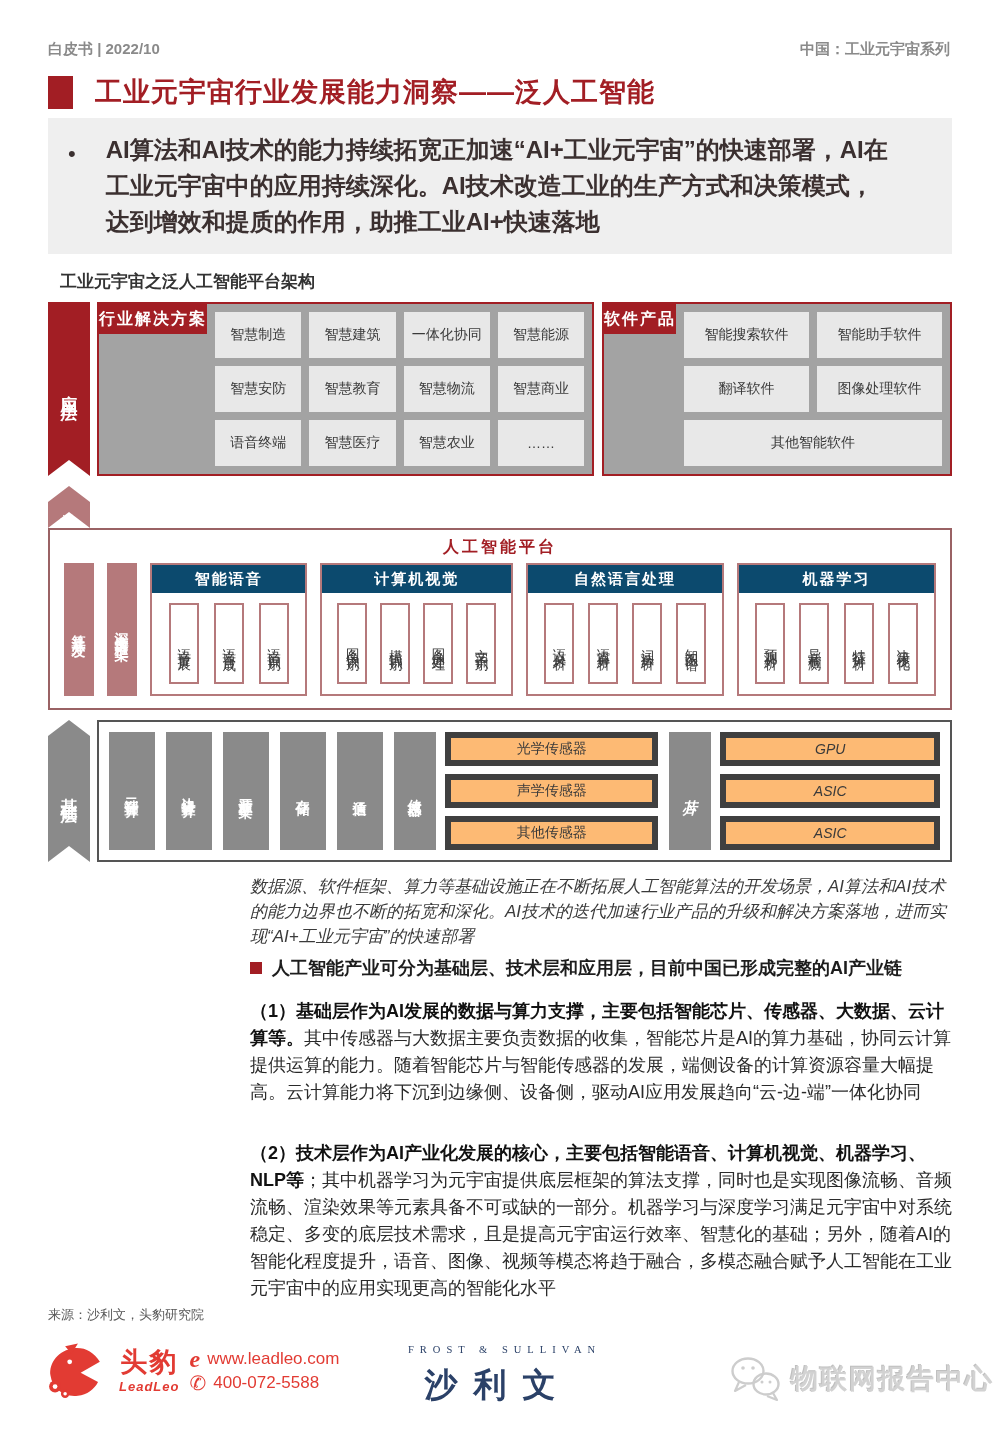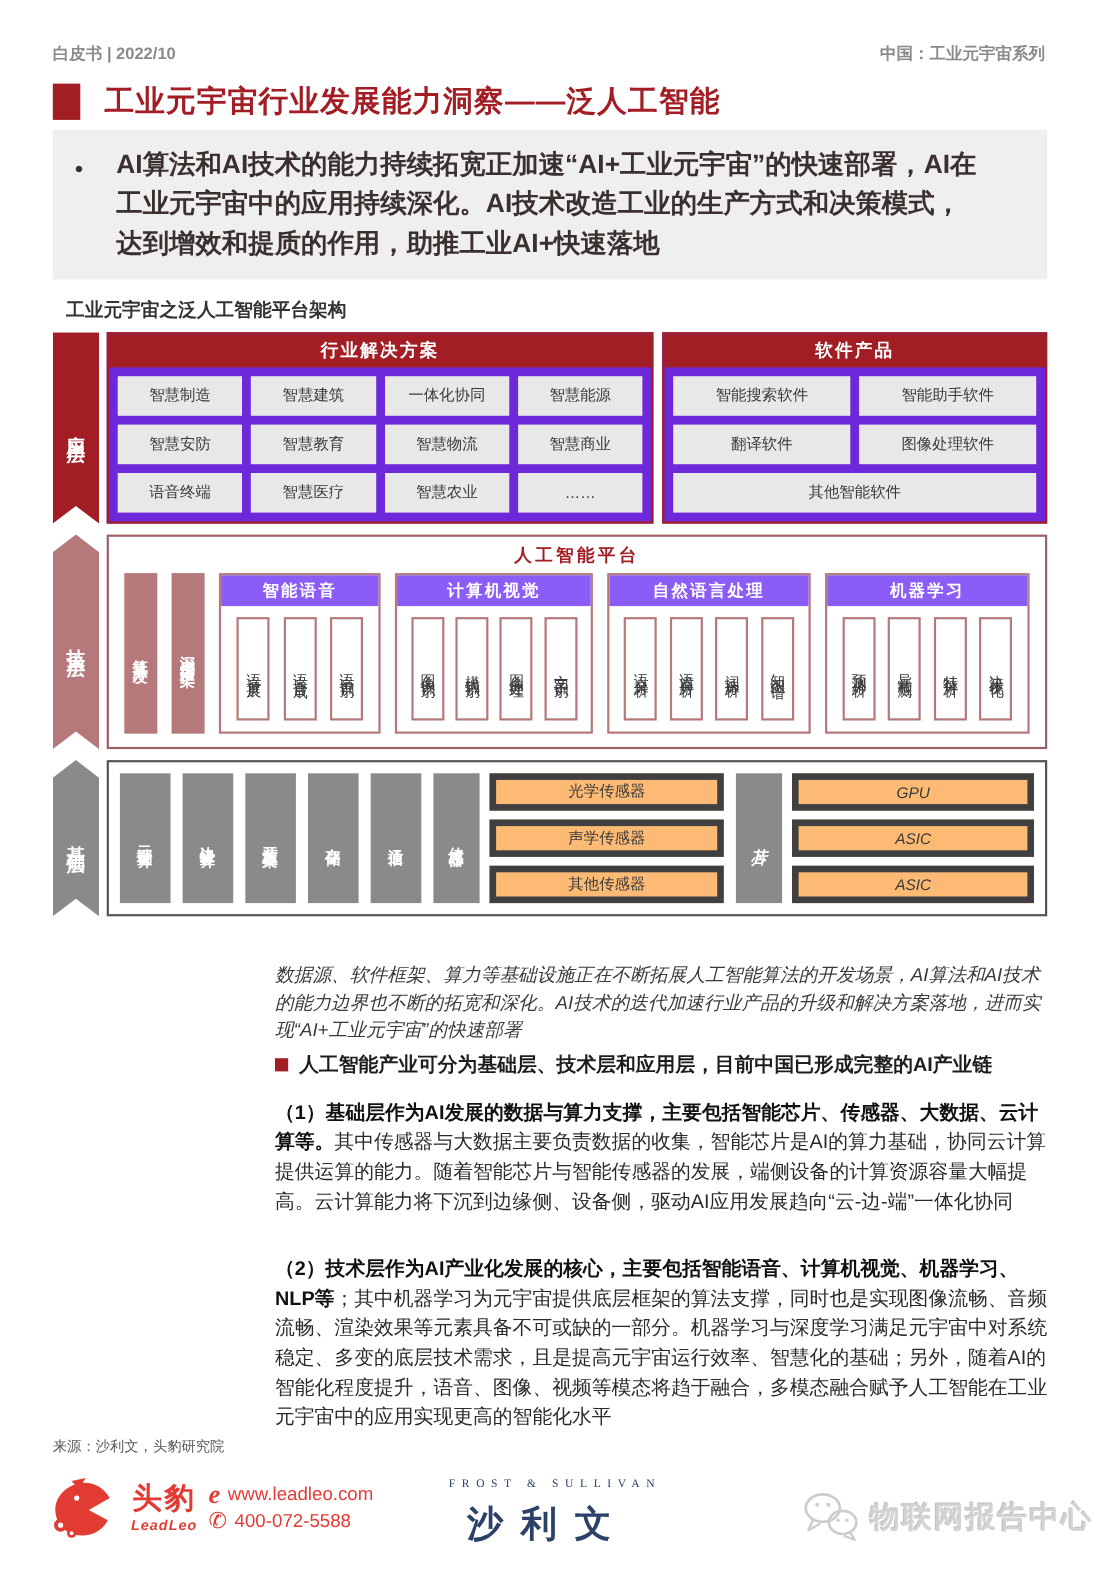--- a/index.html
+++ b/index.html
@@ -29,40 +29,40 @@
   .ribbon{width:42px;margin-right:7px;display:flex;align-items:center;justify-content:center;flex:0 0 42px;}
   .ribbon .vtext{writing-mode:vertical-rl;text-orientation:upright;color:#fff;font-weight:bold;
                  font-size:17px;letter-spacing:5px;}
   .ribbon-app{background:#a21e24;clip-path:polygon(0 0,100% 0,100% 100%,50% calc(100% - 16px),0 100%);}
   .ribbon-tech{background:#b5797b;clip-path:polygon(0 16px,50% 0,100% 16px,100% 100%,50% calc(100% - 16px),0 100%);}
   .ribbon-base{background:#8a8a8a;clip-path:polygon(0 16px,50% 0,100% 16px,100% 100%,50% calc(100% - 16px),0 100%);}
 
   
   .row-app{height:174px;}
   .sections{flex:1;display:flex;gap:8px;}
-  .app-section{border:2px solid #a21e24;display:flex;flex-direction:column;background:#6d28d9;box-sizing:border-box;}
+  .app-section{border:2px solid #a21e24;display:flex;flex-direction:row;background:#a3a3a3;box-sizing:border-box;}
   .sec-header{background:#a21e24;color:#fff;font-weight:bold;font-size:16px;height:30px;
               display:flex;align-items:center;justify-content:center;letter-spacing:2px;}
   .sec-body{flex:1;padding:8px;display:grid;gap:8px;}
   .grid4{grid-template-columns:repeat(4,1fr);}
   .grid2{grid-template-columns:repeat(2,1fr);}
   .cell{background:#e8e8e8;color:#3a3a3a;font-size:14px;display:flex;align-items:center;justify-content:center;}
   .cell.span2{grid-column:1 / -1;}
 
   
-  .row-tech{height:195px;}
+  .row-tech{height:224px;flex-direction:column;}
   .tech-panel{flex:1;border:2px solid #9a6264;box-sizing:border-box;padding:5px 10px 10px;display:flex;flex-direction:column;background:#fff;}
   .tech-title{text-align:center;color:#a21e24;font-weight:bold;font-size:16px;letter-spacing:3px;margin:2px 0 5px;}
   .tech-row{flex:1;display:flex;gap:13px;padding:0 4px 2px;}
   .tech-block{flex:0 0 30px;background:#b5797b;display:flex;align-items:center;justify-content:center;}
   .tech-block .vtext{writing-mode:vertical-rl;text-orientation:upright;color:#fff;font-weight:bold;
                      font-size:14px;letter-spacing:3px;}
   .tech-group{border:2px solid #b5797b;display:flex;flex-direction:column;box-sizing:border-box;background:#fff;}
   .g-speech{flex:140 1 0;}.g-cv{flex:172 1 0;}.g-nlp{flex:177 1 0;}.g-ml{flex:178 1 0;}
-  .tg-header{background:#8b5cf6;color:#fff;font-weight:bold;font-size:15px;height:28px;
+  .tg-header{background:#0c4a6e;color:#fff;font-weight:bold;font-size:15px;height:28px;
              display:flex;align-items:center;justify-content:center;letter-spacing:2px;}
   .tg-body{flex:1;display:flex;justify-content:space-evenly;align-items:stretch;padding:10px 2px;}
   .tg-item{border:2px solid #b5797b;width:30px;box-sizing:border-box;display:flex;align-items:center;justify-content:center;}
   .tg-item span{writing-mode:vertical-rl;text-orientation:upright;font-size:13.5px;color:#3a3a3a;letter-spacing:3px;}
 
   
   .row-base{height:142px;}
   .base-panel{flex:1;border:2px solid #555;box-sizing:border-box;padding:10px;display:flex;gap:11px;background:#fff;}
   .pillar{flex:0 0 46px;background:#8a8a8a;display:flex;align-items:center;justify-content:center;}
   .pillar .vtext{writing-mode:vertical-rl;text-orientation:upright;color:#fff;font-weight:bold;

